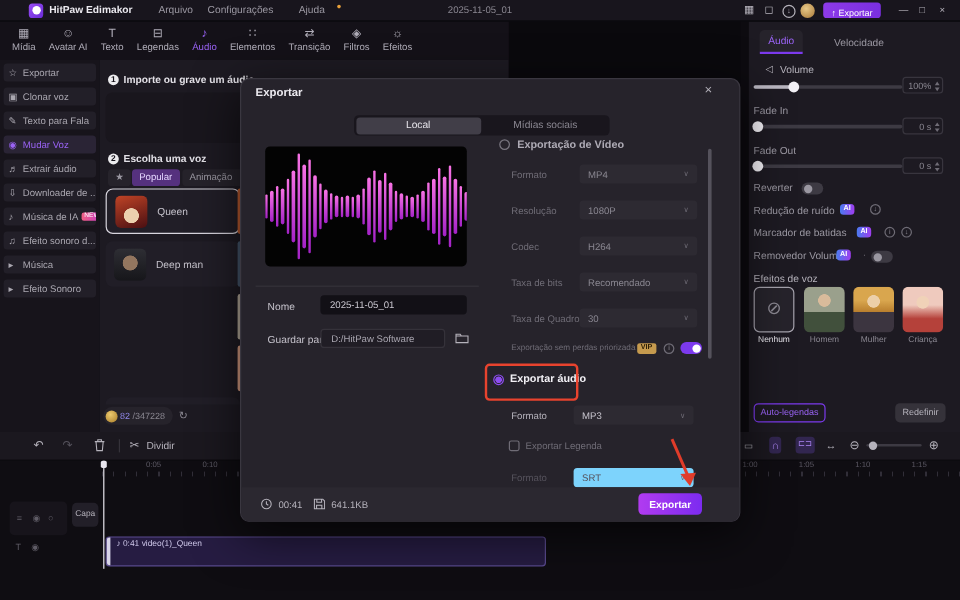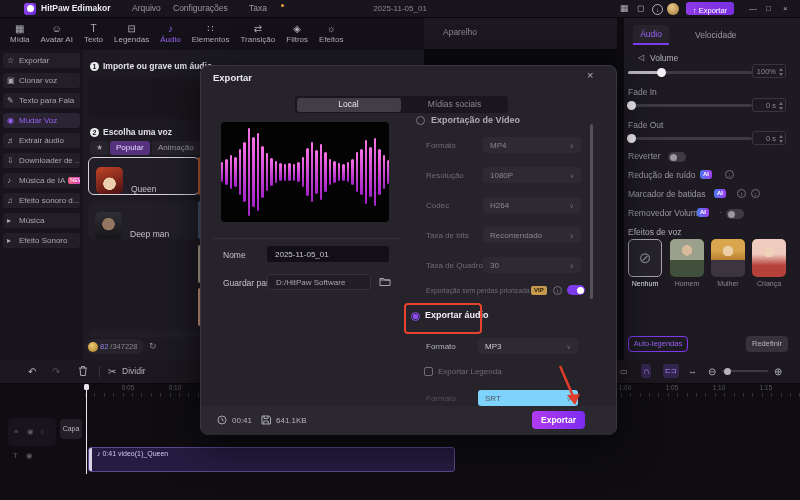--- a/index.html
+++ b/index.html
@@ -31,21 +31,21 @@
   .sb-item.act{color:#9a63f5;background:#2a2435}
   .sb-ic{font-size:8px;width:9px;flex:none}
   .new-badge{margin-left:auto;background:linear-gradient(90deg,#ef5f82,#c438c8);color:#fff;font-size:5.5px;line-height:7px;padding:0 2px;border-radius:2px;flex:none}
   
   .vpanel{left:83px;top:50px;width:341px;height:310px;background:#1d1a22;overflow:hidden}
   .stepnum{width:9px;height:9px;border-radius:50%;background:#ecebee;color:#17141b;font-size:7px;font-weight:bold;text-align:center;line-height:10px}
   .steplbl{font-size:8.5px;font-weight:bold;color:#e3e1e7}
   .importbox{background:#19161d;border-radius:6px}
   .chip{height:14px;line-height:14px;border-radius:3px;background:#26232b;padding:0 6px;font-size:8px;color:#9a97a1}
   .chip.act{background:#55317e;color:#e5d6ff}
-  .vcard{left:5px;width:112px;height:38px;background:#211e27;border-radius:6px;display:flex;align-items:flex-end;gap:8px;padding-left:7px;box-sizing:border-box}
+  .vcard{left:5px;width:112px;height:38px;background:#211e27;border-radius:6px;display:flex;align-items:center;gap:8px;padding-left:7px;box-sizing:border-box}
   .vcard.sel{border:1px solid #d8d5de}
   .vav{width:27px;height:27px;border-radius:5px;flex:none}
   .vlbl{font-size:8.5px;color:#c5c2cb}
   .sliver{width:3px;height:38px;border-radius:2px 0 0 2px}
   .credits{height:15px;border-radius:8px;background:#26232b;display:inline-flex;align-items:center;padding:0 7px 0 2px;gap:2px;font-size:7.5px}
   .coin{width:10px;height:10px;border-radius:50%;background:radial-gradient(circle at 40% 35%,#ecc96e,#a87c28)}
   
   .preview{left:424px;top:17px;width:193px;height:343px;background:#0a090d}
   .pv-head{left:424px;top:17px;width:193px;height:32px;background:#1b181f}
   
@@ -127,21 +127,21 @@
 
 <div id="stage">
 
   <div class="a titlebar">
     <div class="a logo">
         <i></i>
       </div>
     <span class="a apptitle" style="left:41px">HitPaw Edimakor</span>
     <span class="a menu" style="left:132px">Arquivo</span>
     <span class="a menu" style="left:173px">Configurações</span>
-    <span class="a menu" style="left:249px">Taxa</span>
+    <span class="a menu" style="left:249px">Ajuda</span>
     <span class="a ajuda-dot"></span>
     <span class="a projname" style="left:370px;width:60px;text-align:center">2025-11-05_01</span>
     <span class="a tb-ic" style="left:620px">▦</span>
     <span class="a tb-ic" style="left:637px">◻</span>
     <span class="a tb-circ" style="left:652px">↓</span>
     <span class="a avatar"></span>
     <button class="tb-export"><span>↑</span> <span>Exportar</span></button>
     <span class="a winctl" style="left:749px">—</span>
     <span class="a winctl" style="left:766px">□</span>
     <span class="a winctl" style="left:783px">×</span>
@@ -258,23 +258,20 @@
 
     <div class="a credits" style="left:3px;top:289px">
       <span class="coin"></span>
       <span style="color:#8f86e8">82</span>
       <span style="color:#8a8791">/347228</span>
     </div>
     <span class="a" style="left:66px;top:291px;font-size:9px;color:#8a8791">↻</span>
   </div>
 
   <div class="a preview"></div>
-  <div class="a pv-head">
-    <span class="a" style="left:19px;top:10px;font-size:8.5px;color:#8a8791">Aparelho</span>
-  </div>
 
   <div class="a rpanel">
     <div class="a itab-act" style="left:9px;top:8px">Áudio</div>
     <span class="a itab" style="left:71px;top:13px">Velocidade</span>
 
     <span class="a" style="left:14px;top:36px;font-size:8px;color:#b5b2bb">◁</span>
     <span class="a ilbl" style="left:26px;top:36px">Volume</span>
     <div class="a slider" style="left:4px;top:54px;width:124px">
         <span class="sfill" style="width:33px"></span>
         <span class="sknob" style="left:29px"></span>

